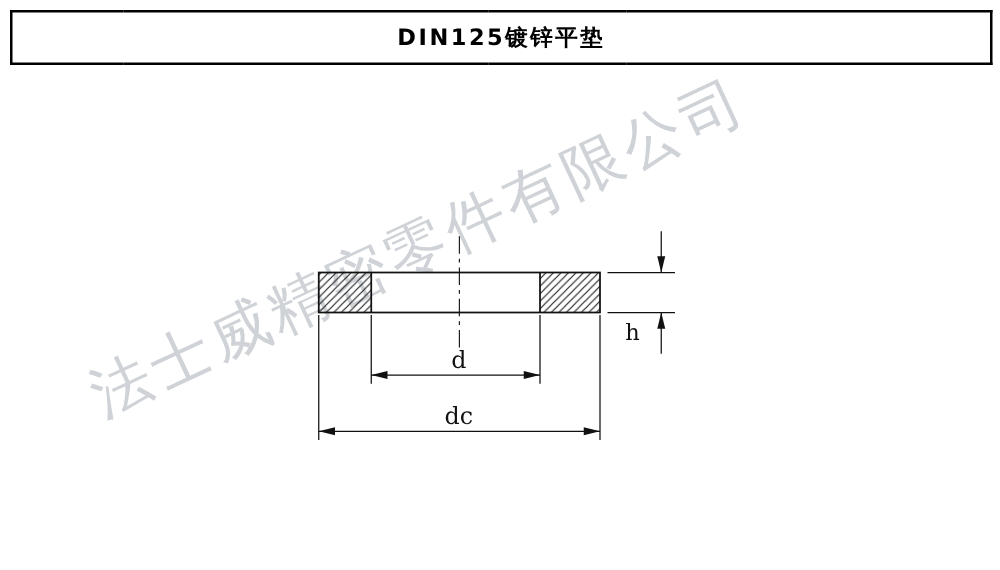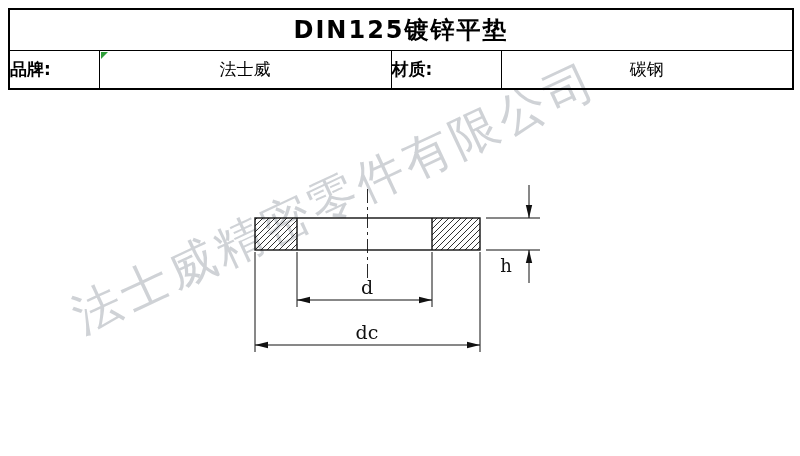--- a/index.html
+++ b/index.html
@@ -19,21 +19,21 @@
   }
 
   
   table.spec{
     position:absolute;left:8px;top:8px;width:784px;z-index:2;
     border-collapse:collapse;table-layout:fixed;background:transparent;
   }
   table.spec td{border:1px solid #000;padding:0;vertical-align:middle;background:transparent;}
   table.spec{border:2px solid #000;}
   tr.title-row td{
-    height:40px;text-align:center;font-weight:bold;font-size:24px;letter-spacing:2px;
+    height:40px;text-align:center;font-weight:bold;font-size:18px;letter-spacing:2px;
   }
   tr.row-1 td{height:37px;}
   tr.row-2 td{height:48px;}
   td.lbl{font-weight:bold;font-size:17px;text-align:left;padding-left:6px;}
   td.val{text-align:center;font-size:17px;position:relative;}
   td.thick{border-left:3px solid #000;}
   .wrap{display:inline-block;width:62px;line-height:1.3;text-align:left;}
   .flag{
     position:absolute;left:1px;top:1px;width:0;height:0;display:block;
     border-top:7px solid #2f9e3a;border-right:7px solid transparent;
@@ -56,29 +56,20 @@
   <table class="spec">
     <colgroup>
       <col style="width:90px">
         <col style="width:292px">
         <col style="width:110px">
         <col style="width:292px">
     </colgroup>
     <tbody>
         <tr class="title-row">
       <td colspan="4">DIN125镀锌平垫</td>
-    </tr>
-    <tr class="row-1">
-      <td class="lbl">品牌:</td>
-      <td class="val">
-        <i class="flag"></i>
-        <span>法士威</span>
-      </td>
-      <td class="lbl thick">材质:</td>
-      <td class="val">碳钢</td>
     </tr>
   </tbody>
     </table>
 
   <svg class="drawing" width="800" height="323" viewBox="0 0 800 323">
     <defs>
       <pattern id="hatch" patternUnits="userSpaceOnUse" width="6" height="6">
         <path d="M0,6 l6,-6 M-1.5,1.5 l3,-3 M4.5,7.5 l3,-3" stroke="#1a1a1a" stroke-width="0.9"></path>
       </pattern>
     </defs>

